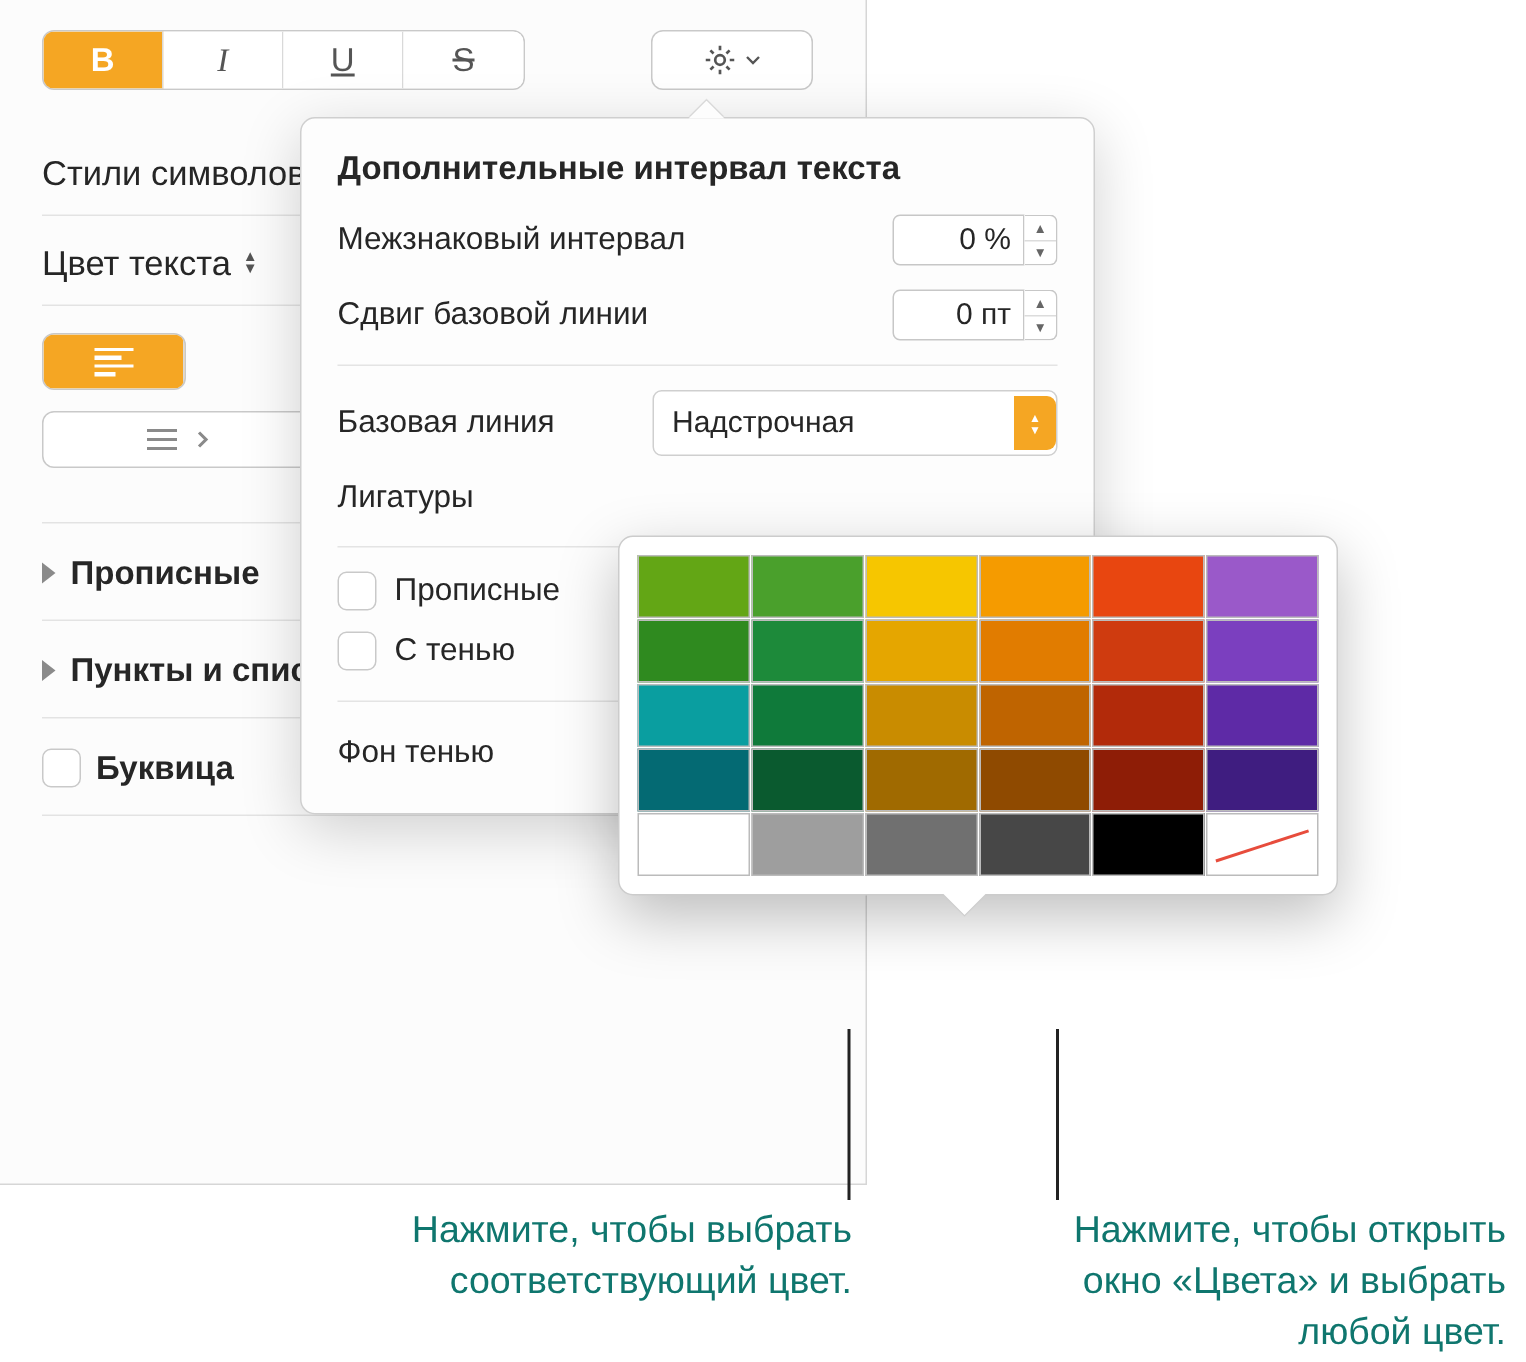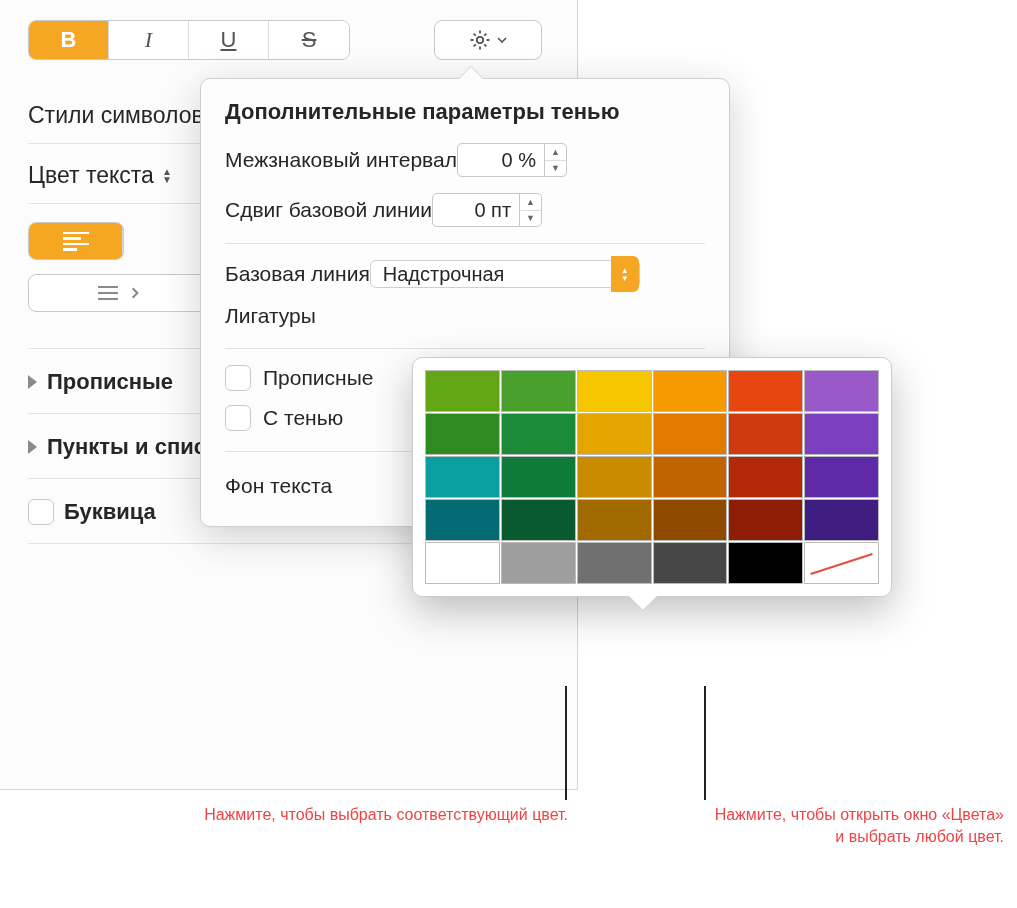--- a/index.html
+++ b/index.html
@@ -147,20 +147,21 @@
     filter: drop-shadow(0 -1px 0 #cfcfcf);
   }
   .pop-title {
     font-size: 22px;
     font-weight: 600;
     margin-bottom: 18px;
   }
   .pop-row {
     display: flex;
     align-items: center;
+    justify-content: space-between;
     font-size: 21px;
     margin-bottom: 16px;
   }
   .num-field {
     display: flex;
     align-items: center;
   }
   .num-box {
     width: 88px; height: 34px;
     border: 1px solid #c7c7c7;
@@ -177,21 +178,21 @@
     border: 1px solid #c7c7c7;
     border-left: none;
     border-radius: 0 5px 5px 0;
     background: #fff;
     display:flex; flex-direction:column;
   }
   .spinner div { flex:1; font-size:9px; display:flex; align-items:center; justify-content:center; color:#666; }
   .spinner div:first-child { border-bottom:1px solid #dcdcdc; }
   .pop-sep { border-top:1px solid #e4e4e4; margin: 6px 0 16px 0; }
   .dropdown {
-    width: 270px; height: 28px;
+    width: 270px; height: 44px;
     border-radius: 6px;
     background: #fff;
     border: 1px solid #cfcfcf;
     display:flex; align-items:center; justify-content:space-between;
     padding: 0 0 0 12px;
     font-size: 20px;
   }
   .dropdown-arrow {
     width: 28px; height: 36px;
     background: #f5a623;
@@ -274,23 +275,23 @@
   .swatch.none::after {
     content:"";
     position:absolute;
     left:4px; right:4px; top:50%;
     height:2px; background:#e74c3c;
     transform: rotate(-18deg);
   }
   
   .callout {
     position:absolute;
-    font-size:16px;
+    font-size:25px;
     line-height:1.35;
-    color:#ef4444;
+    color:#0f766e;
   }
   .callout-line {
     position:absolute;
     background:#222;
   }
   .align-icon { display:flex; flex-direction:column; gap:3px; align-items:flex-start;}
   .align-icon span { height:2.5px; background:#888; display:block;}
   .align-btn.active .align-icon span { background:#fff; }
 </style>
 </head>
@@ -358,21 +359,21 @@
     <div class="chev"></div>
     <span>Пункты и списки</span>
   </div>
   <div class="disclosure-row" style="border-bottom:1px solid #e3e3e3">
     <div class="checkbox"></div>
     <span>Буквица</span>
   </div>
 </div>
 
 <div class="popover">
-  <div class="pop-title">Дополнительные параметры тенью</div>
+  <div class="pop-title">Дополнительные интервал текста</div>
 
   <div class="pop-row">
     <span>Межзнаковый интервал</span>
     <div class="num-field">
       <div class="num-box">0 %</div>
       <div class="spinner">
           <div>▲</div>
           <div>▼</div>
         </div>
     </div>
@@ -413,21 +414,21 @@
     <span>Прописные</span>
   </div>
   <div class="pcheck-row" style="margin-bottom:20px">
     <div class="checkbox"></div>
     <span>С тенью</span>
   </div>
 
   <div class="pop-sep"></div>
 
   <div class="bg-row">
-    <span>Фон текста</span>
+    <span>Фон тенью</span>
     <div class="bg-controls">
       <div class="bg-swatch"></div>
       <div class="bg-swatch-dd">▼</div>
       <div class="color-wheel">
         <div class="wheel"></div>
       </div>
     </div>
   </div>
 </div>
 

